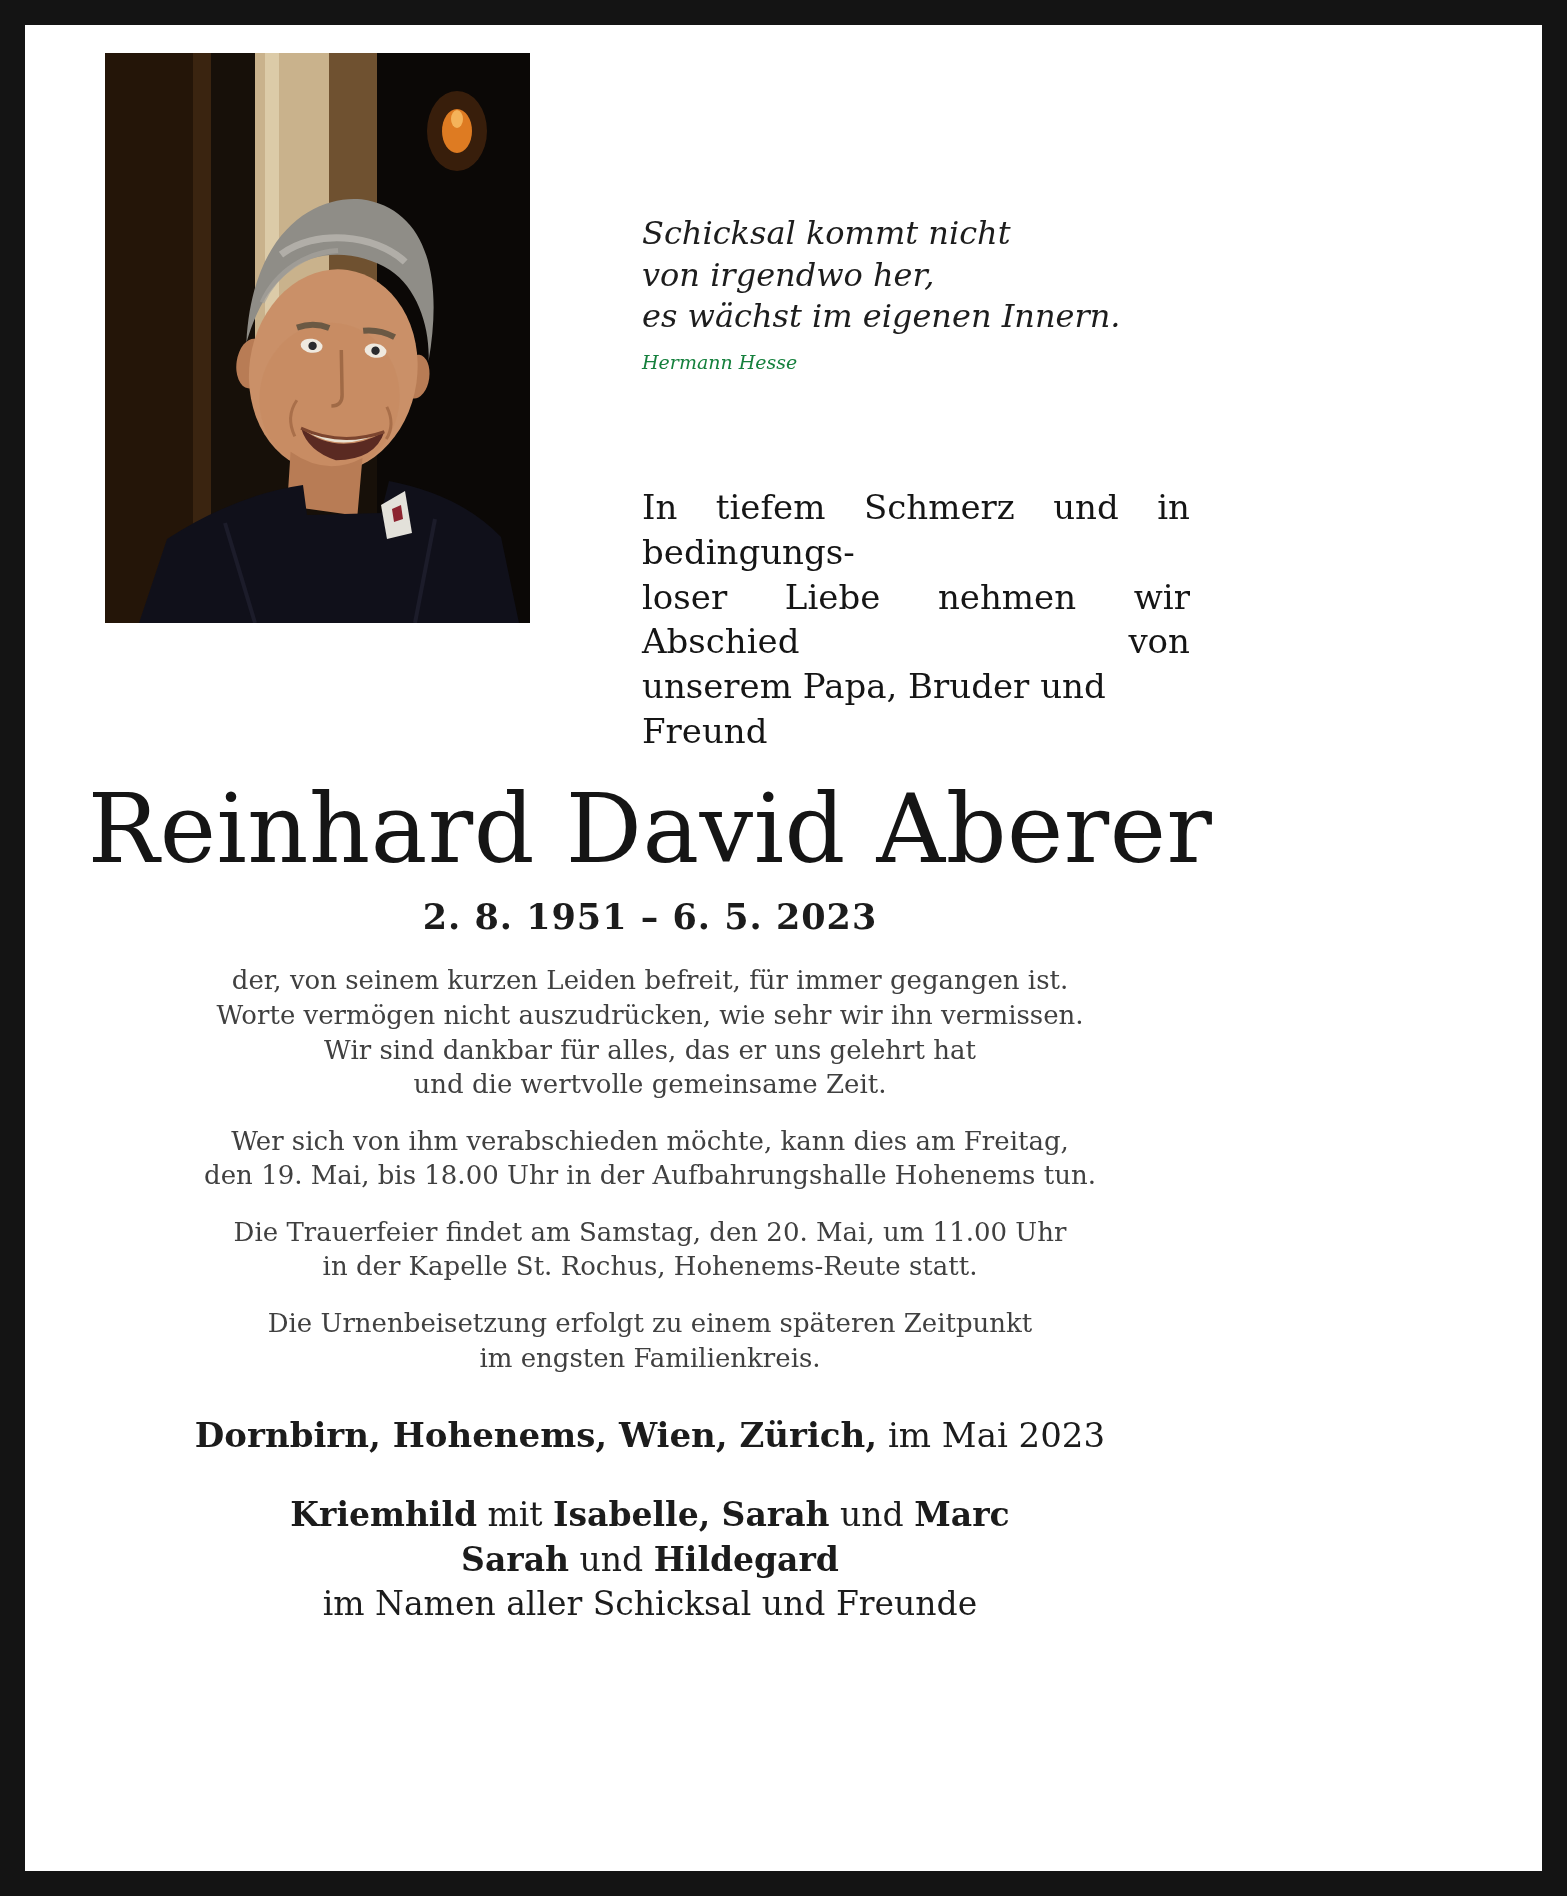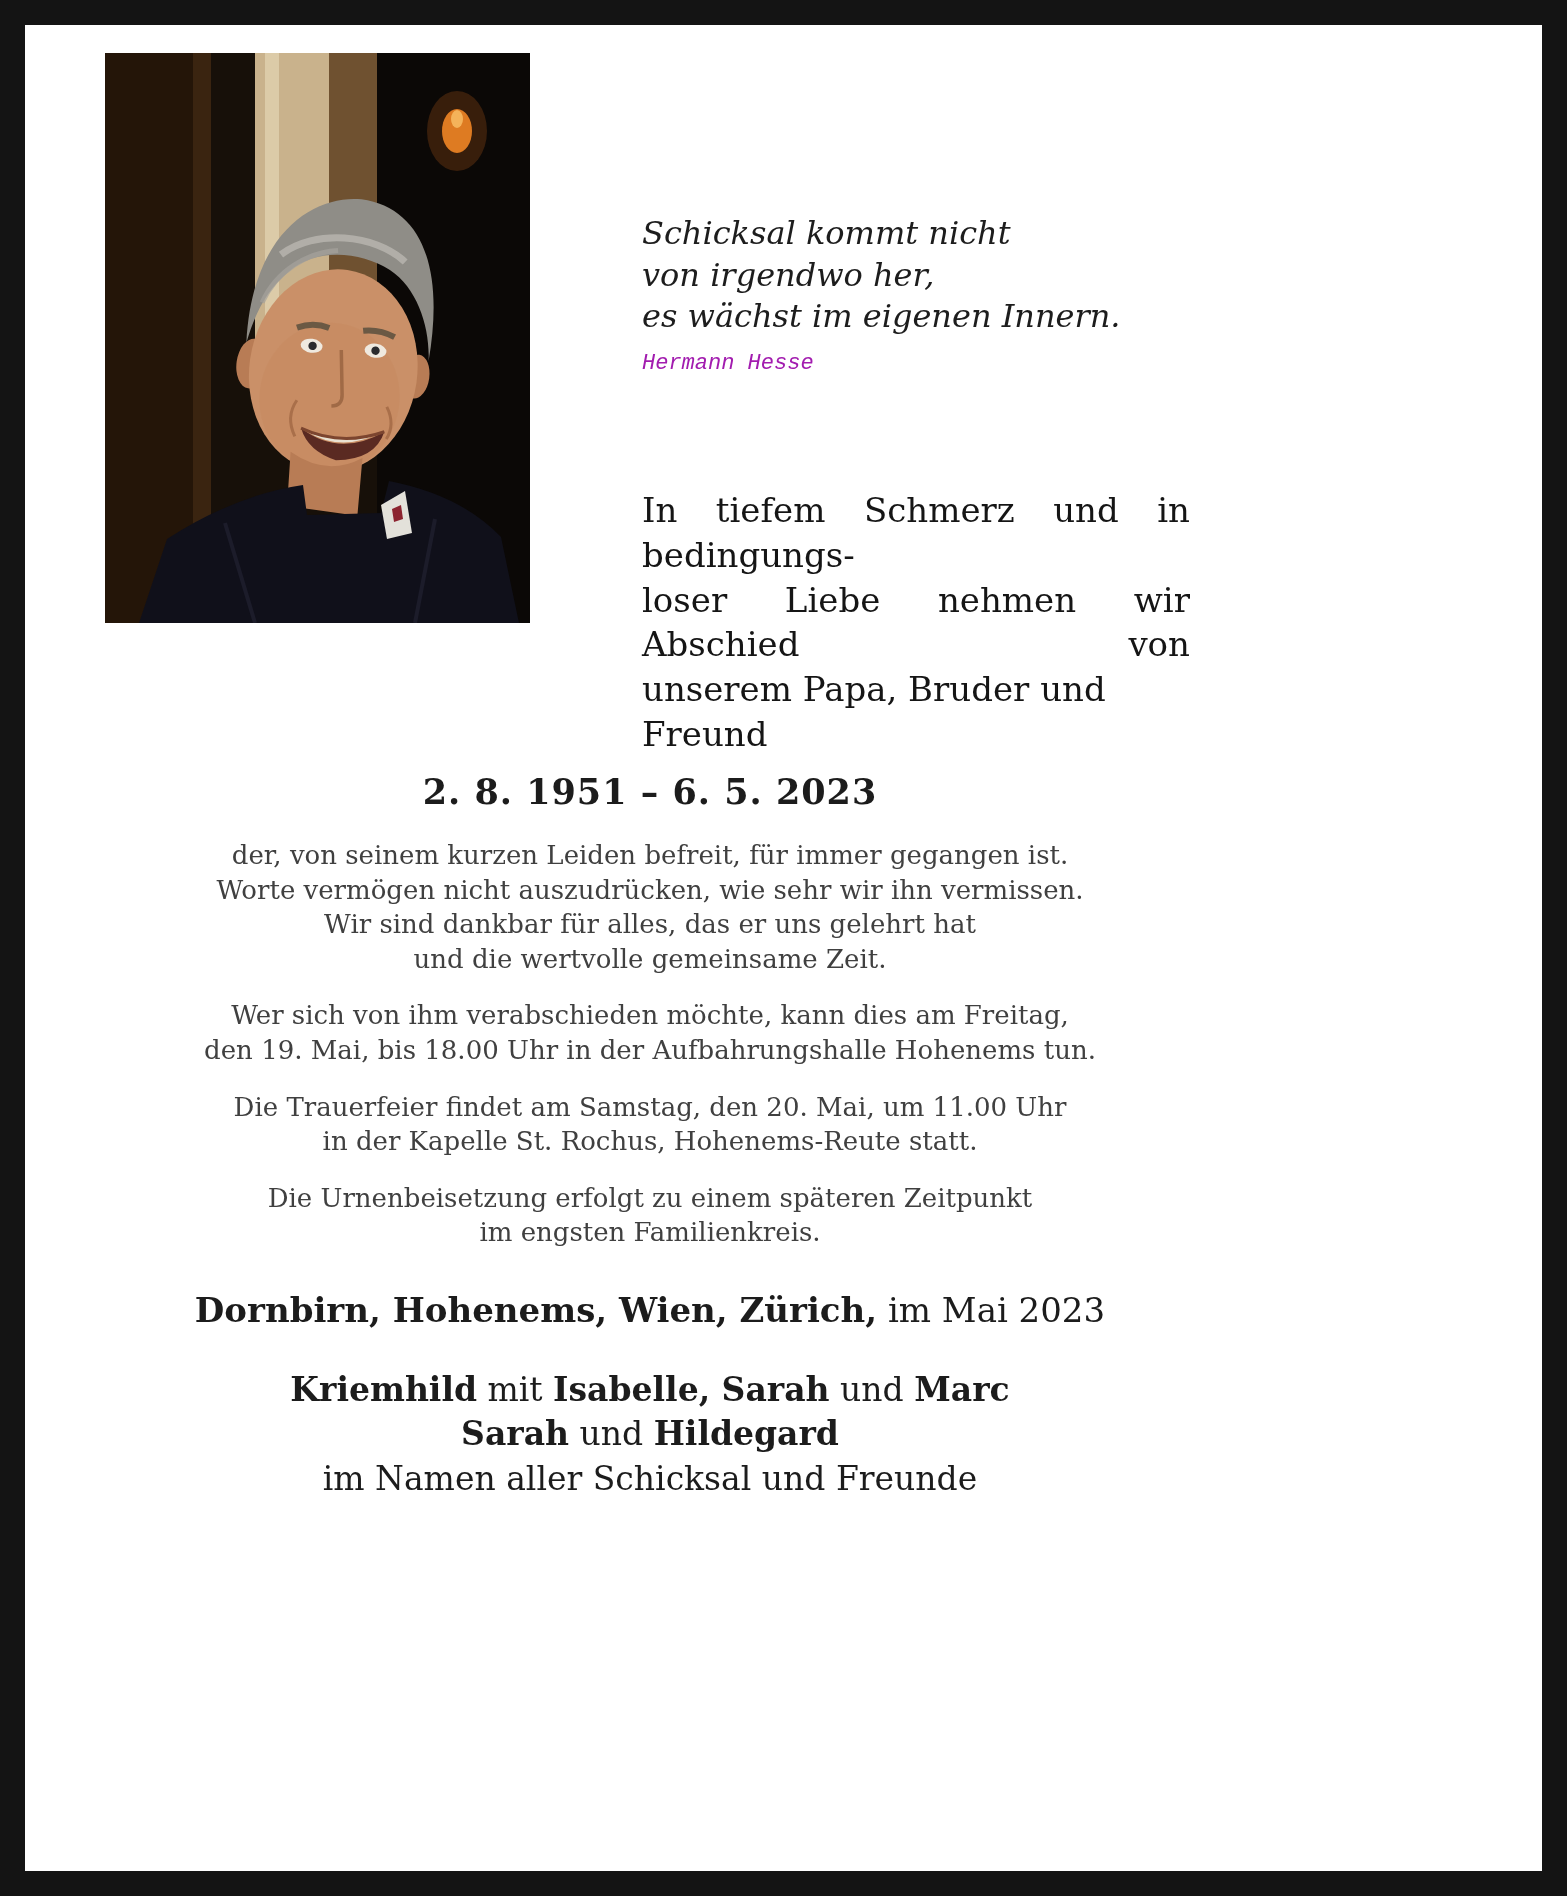--- a/index.html
+++ b/index.html
@@ -12,21 +12,21 @@
     box-sizing:border-box;position:relative;
     font-family:"DejaVu Serif","Liberation Serif",serif;
     color:#1c1c1c;overflow:hidden;
   }
   
   .top{display:flex;padding:28px 8px 0 80px;}
   .photo{width:425px;height:570px;flex:none;background:#171009;}
   .photo svg{display:block;}
   .right-col{margin-left:112px;width:560px;padding-top:160px;box-sizing:border-box;}
   .quote{font-style:italic;font-size:32px;line-height:1.3;color:#1d1d1d;}
-  .quote-attr{font-style:italic;font-size:22px;margin-top:13px;color:#a21caf;font-family:Liberation Mono, monospace;}
+  .quote-attr{font-style:italic;font-size:19px;margin-top:13px;color:#15803d;}
   .intro{margin-top:112px;font-size:34px;line-height:1.32;color:#151515;width:548px;}
   .intro .just{text-align:justify;text-align-last:justify;}
   
   .text-col{width:1130px;margin-left:60px;text-align:center;}
   .name{
     font-size:95px;line-height:1.12;margin-top:22px;
     color:#151515;letter-spacing:0.5px;font-weight:400;
   }
   .dates{font-size:35px;font-weight:700;margin-top:14px;letter-spacing:1px;}
   .para{font-size:26px;line-height:1.33;margin-top:26px;color:#404040;}
@@ -99,20 +99,21 @@
         <div class="intro">
           <div class="just">In tiefem Schmerz und in bedingungs-</div>
           <div class="just">loser Liebe nehmen wir Abschied von</div>
           <div>unserem Papa, Bruder und Freund</div>
         </div>
       </div>
     </div>
 
     <div class="text-col">
 
+      <div class="name">Reinhard David Aberer</div>
       <div class="dates">2. 8. 1951 – 6. 5. 2023</div>
 
       <div class="para">
         <div>der, von seinem kurzen Leiden befreit, für immer gegangen ist.</div>
         <div>Worte vermögen nicht auszudrücken, wie sehr wir ihn vermissen.</div>
         <div>Wir sind dankbar für alles, das er uns gelehrt hat</div>
         <div>und die wertvolle gemeinsame Zeit.</div>
       </div>
 
       <div class="para tight">

